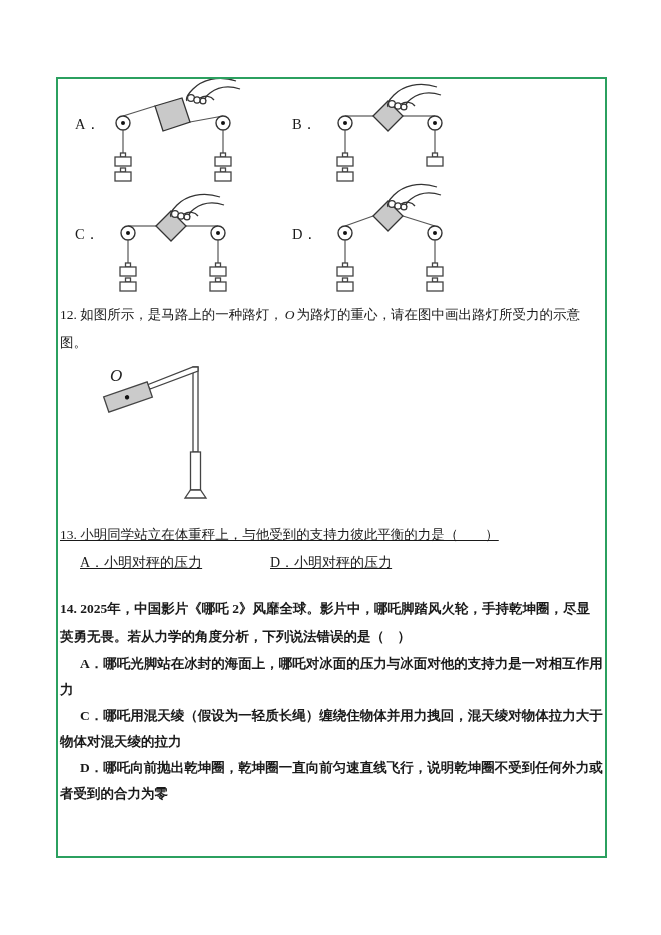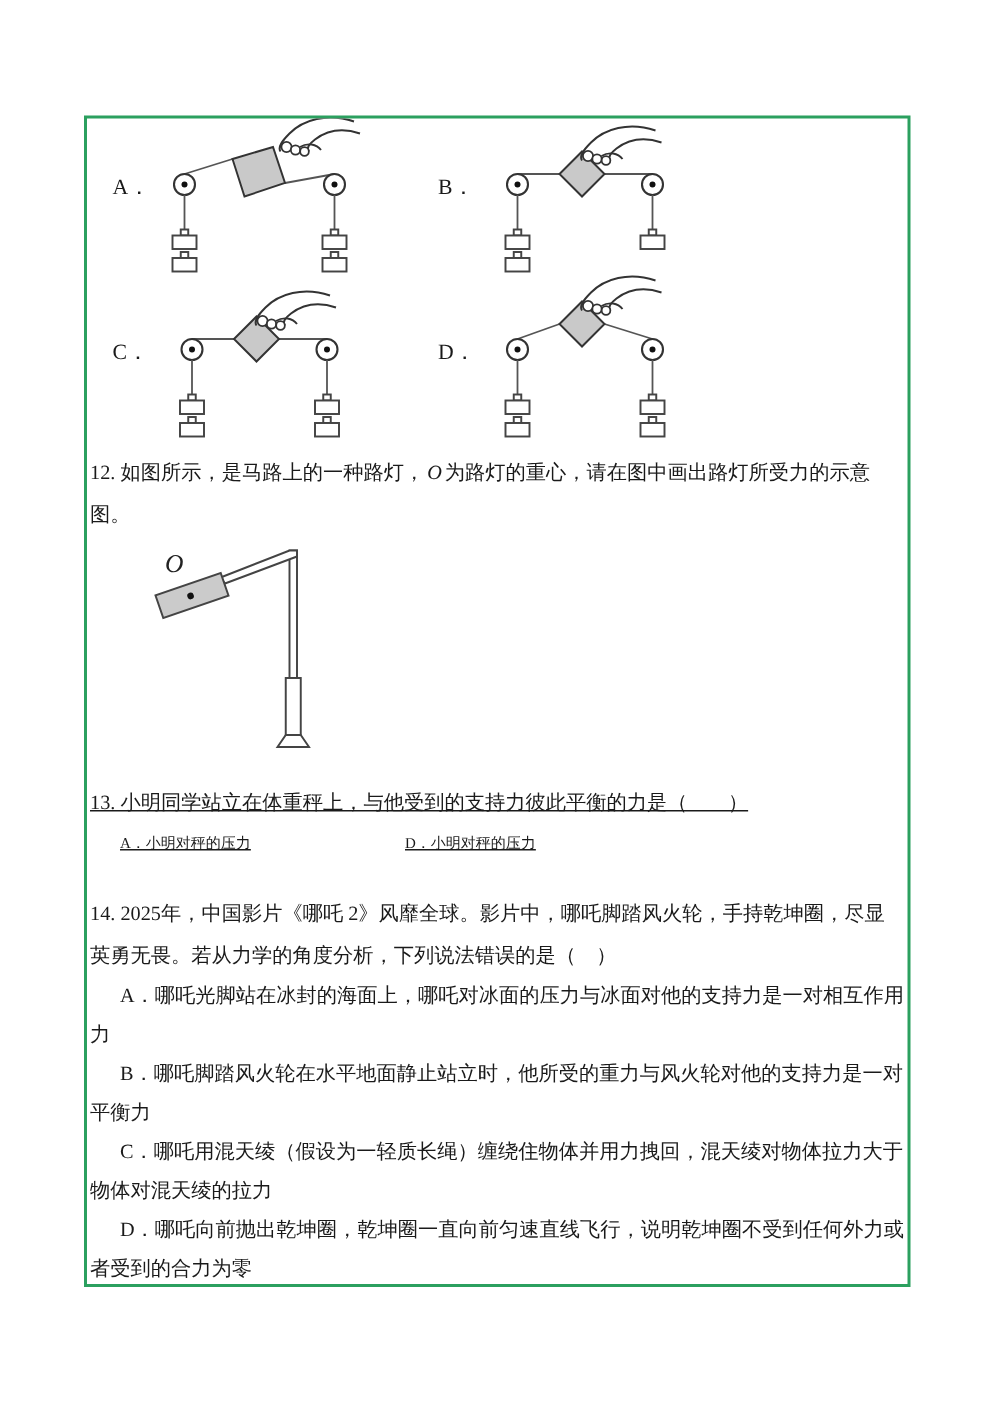--- a/index.html
+++ b/index.html
@@ -36,23 +36,23 @@
   .qtext { font-size:13.5px; line-height:28px; }
   .q12 { }
   .q12 i { font-family:"Liberation Serif","DejaVu Serif",serif; font-style:italic; padding:0 2px; }
   .lamp-figure { margin:0 0 0 38px; }
   .lamp .outline { fill:#fff; stroke:#444; stroke-width:1.3; }
   .lamp .head { fill:#cbcbcb; stroke:#444; stroke-width:1.3; }
   .lamp .o-label { font-family:"Liberation Serif","DejaVu Serif",serif; font-style:italic; font-size:17px; fill:#222; }
   .q13 { margin-top:22px;text-decoration:underline; }
   .q13-options {
     display:grid; grid-template-columns:190px auto;
-    padding-left:20px; font-size:10px; line-height:28px;
-  }
-  .q14 { margin-top:18px; }
+    padding-left:20px; font-size:14px; line-height:28px;
+  }
+  .q14 { margin-top:18px;font-weight:bold; }
   .q14 .stem { font-size:13.5px; line-height:28px; }
   .q14 .opt { font-size:13.5px; line-height:26px; text-indent:20px; }
 </style>
 </head>
 <body>
 
 <div class="worksheet">
 
   <div class="figure-grid">
 
@@ -215,18 +215,17 @@
     <p class="qtext">13. 小明同学站立在体重秤上，与他受到的支持力彼此平衡的力是（　　）</p>
     <div class="q13-options">
       <span>A．小明对秤的压力</span>
       <span>D．小明对秤的压力</span>
     </div>
   </div>
 
   <div class="q14">
     <p class="stem">14. 2025年，中国影片《哪吒 2》风靡全球。影片中，哪吒脚踏风火轮，手持乾坤圈，尽显英勇无畏。若从力学的角度分析，下列说法错误的是（　）</p>
     <p class="opt">A．哪吒光脚站在冰封的海面上，哪吒对冰面的压力与冰面对他的支持力是一对相互作用力</p>
-    <p class="opt">B．哪吒脚踏风火轮在水平地面静止站立时，他所受的重力与风火轮对他的支持力是一对平衡力</p>
     <p class="opt">C．哪吒用混天绫（假设为一轻质长绳）缠绕住物体并用力拽回，混天绫对物体拉力大于物体对混天绫的拉力</p>
     <p class="opt">D．哪吒向前抛出乾坤圈，乾坤圈一直向前匀速直线飞行，说明乾坤圈不受到任何外力或者受到的合力为零</p>
   </div>
 
 </div>
 
 </body></html>

